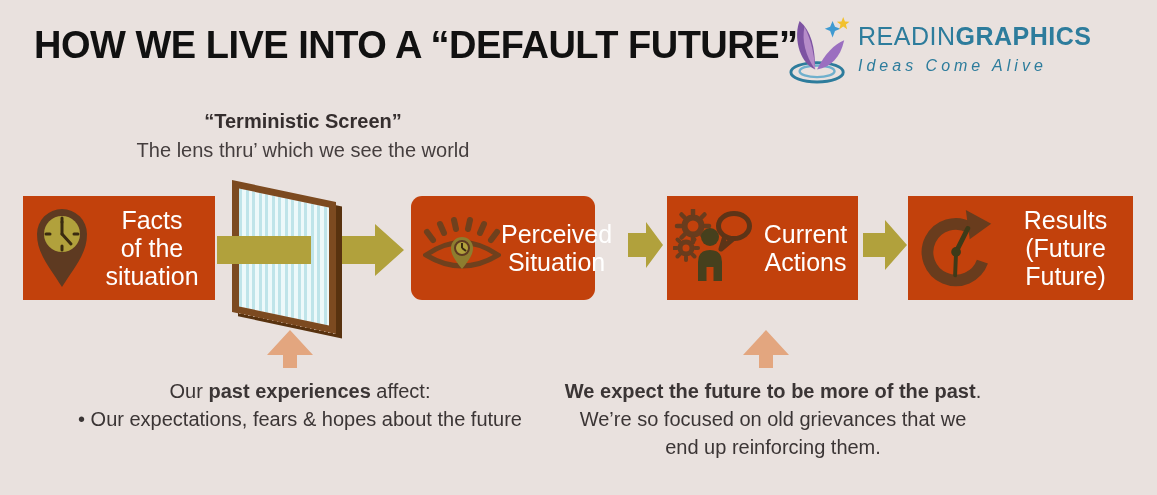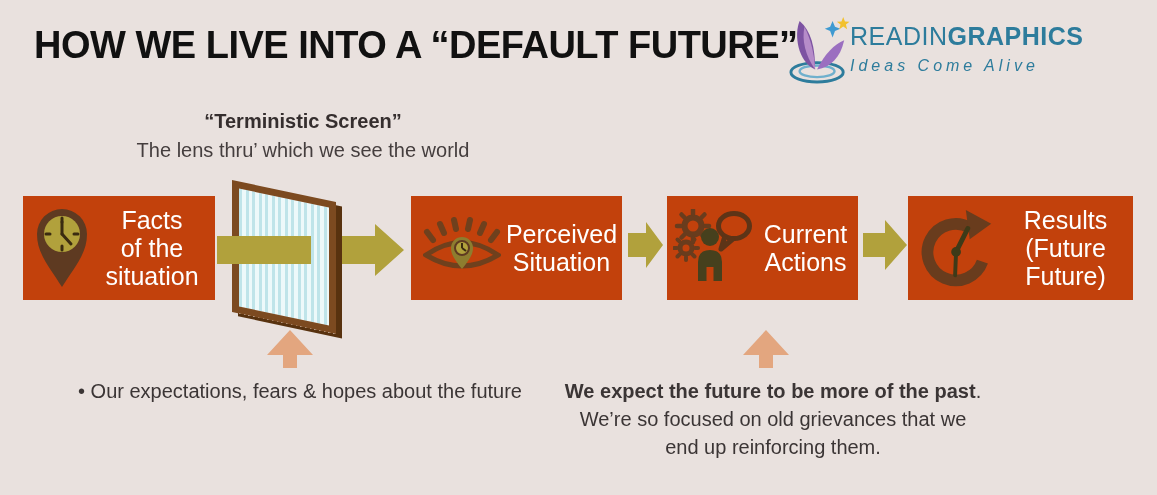--- a/index.html
+++ b/index.html
@@ -9,37 +9,37 @@
     font-family:"Liberation Sans", sans-serif;
   }
   .abs{position:absolute;}
   
   .title{
     left:34px;top:24px;font-size:38px;font-weight:800;color:#111;
     letter-spacing:-0.5px;white-space:nowrap;
   }
   
   .logo{left:788px;top:14px;display:flex;align-items:flex-start;}
-  .logo-text{margin-top:8px;}
+  .logo-text{margin-left:8px;margin-top:8px;}
   .logo-name{font-size:25px;color:#2d7c9c;letter-spacing:0.5px;white-space:nowrap;}
   .logo-name .lr{font-weight:400;}
   .logo-name .lb{font-weight:700;}
   .logo-tagline{font-size:16px;font-style:italic;color:#2d7c9c;letter-spacing:4px;margin-top:6px;white-space:nowrap;}
   
   .term-heading{left:103px;top:110px;width:400px;text-align:center;
     font-size:20px;font-weight:700;color:#352e2e;}
   .term-sub{left:53px;top:139px;width:500px;text-align:center;
     font-size:20px;color:#453e3e;}
   
   .fbox{top:196px;height:104px;background:#c2410c;display:flex;align-items:center;color:#fff;z-index:1;}
   .fbox .labels{flex:1;text-align:center;font-size:25px;line-height:28px;font-weight:400;}
   .fbox .labels div{white-space:nowrap;}
   .fbox svg{flex:0 0 auto;}
   #box-facts{left:23px;width:192px;}
-  #box-perceived{left:411px;width:211px;}
+  #box-perceived{left:411px;width:184px;border-radius:11px;}
   #box-current{left:667px;width:191px;}
   #box-results{left:908px;width:225px;}
   
   .screen{
     left:232px;top:180px;width:90px;height:118px;
     background:repeating-linear-gradient(to right,#bfe4e9 0 3px,#edf9fa 3px 6.5px);
     border:7px solid #7c4a20;
     transform:skewY(12deg);transform-origin:left top;
     box-shadow:6px 3px 0 0 #58320f;
     z-index:2;
@@ -189,20 +189,21 @@
 </div>
 
 <svg class="abs up-arrow" style="left:267px;top:330px" width="46" height="38" viewBox="0 0 46 38">
   <polygon points="23,0 46,25 30,25 30,38 16,38 16,25 0,25" fill="#e3a67f"></polygon>
 </svg>
 <svg class="abs up-arrow" style="left:743px;top:330px" width="46" height="38" viewBox="0 0 46 38">
   <polygon points="23,0 46,25 30,25 30,38 16,38 16,25 0,25" fill="#e3a67f"></polygon>
 </svg>
 
 <div class="abs past-block">
+  <div><span>Our </span><b>past experiences</b><span> affect:</span></div>
   <div>• Our expectations, fears &amp; hopes about the future</div>
 </div>
 
 <div class="abs future-block">
   <div><b>We expect the future to be more of the past</b><span>.</span></div>
   <div>We’re so focused on old grievances that we</div>
   <div>end up reinforcing them.</div>
 </div>
 
 </body></html>

